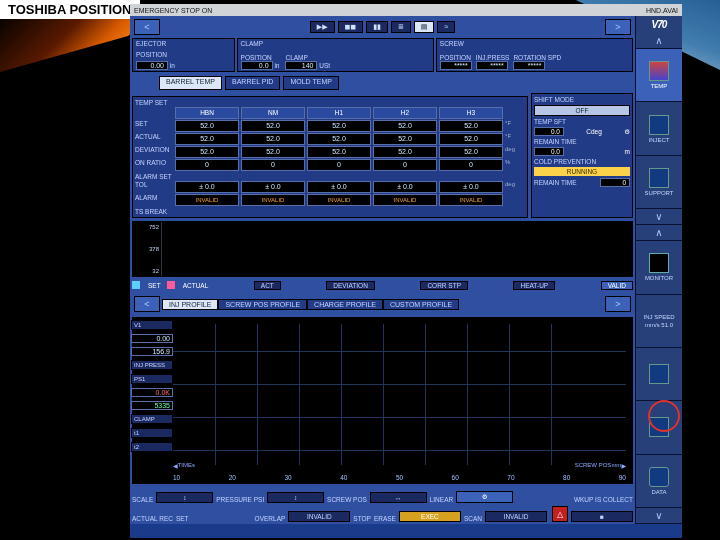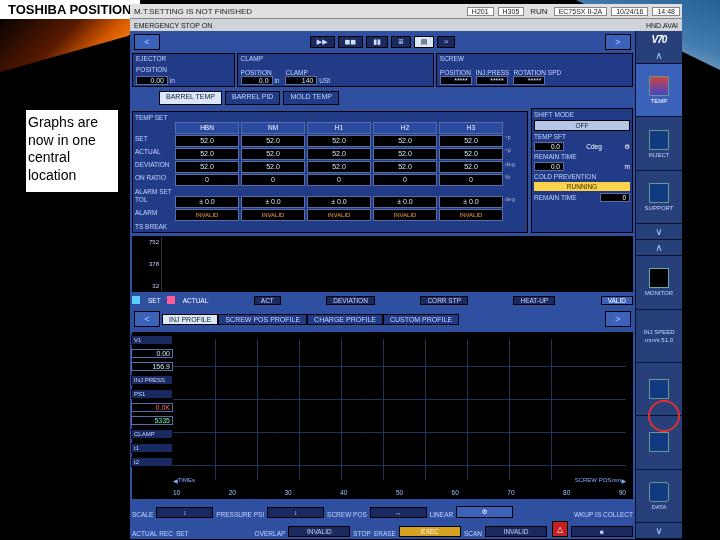--- a/index.html
+++ b/index.html
@@ -101,34 +101,23 @@
   .arrows{font-size:10px;text-align:center;color:#a9c9ff;padding:2px 0;border-bottom:1px solid #0a1030;}
   .circle{position:absolute;border:2px solid #e03030;border-radius:50%;width:28px;height:28px;pointer-events:none;}
 </style>
 </head>
 <body>
 
 <div class="slide">
   <div class="swoosh"></div>
   <div class="tri"></div>
   <div class="brand">TOSHIBA POSITION</div>
-  <div class="caption">Graphs are now in one central location</div>
 
   <div class="hmi">
 
-    <div class="topbar">
-      <span>M.T.SETTING IS NOT FINISHED</span>
-      <span style="flex:1"></span>
-      <span class="chip">H201</span>
-      <span class="chip">H305</span>
-      <span>RUN</span>
-      <span class="chip">EC75SX II-2A</span>
-      <span class="chip">10/24/16</span>
-      <span class="chip">14:48</span>
-    </div>
     <div class="statusline">
       <span>EMERGENCY STOP ON</span>
       <span style="flex:1"></span>
       <span>HND.AVAI</span>
     </div>
 
     <div class="hmi-body">
       <div class="maincol">
 
         <div class="navrow">

